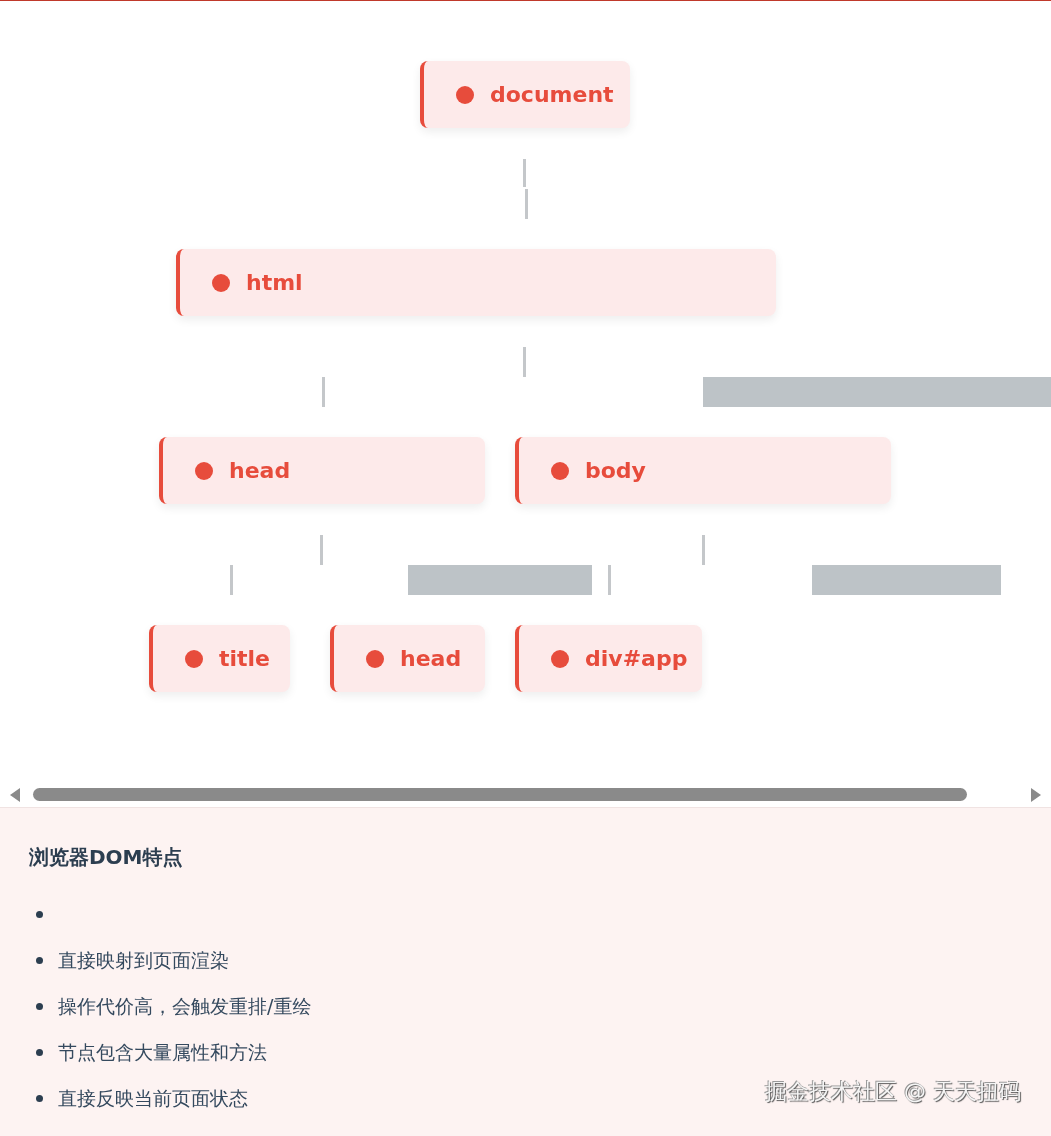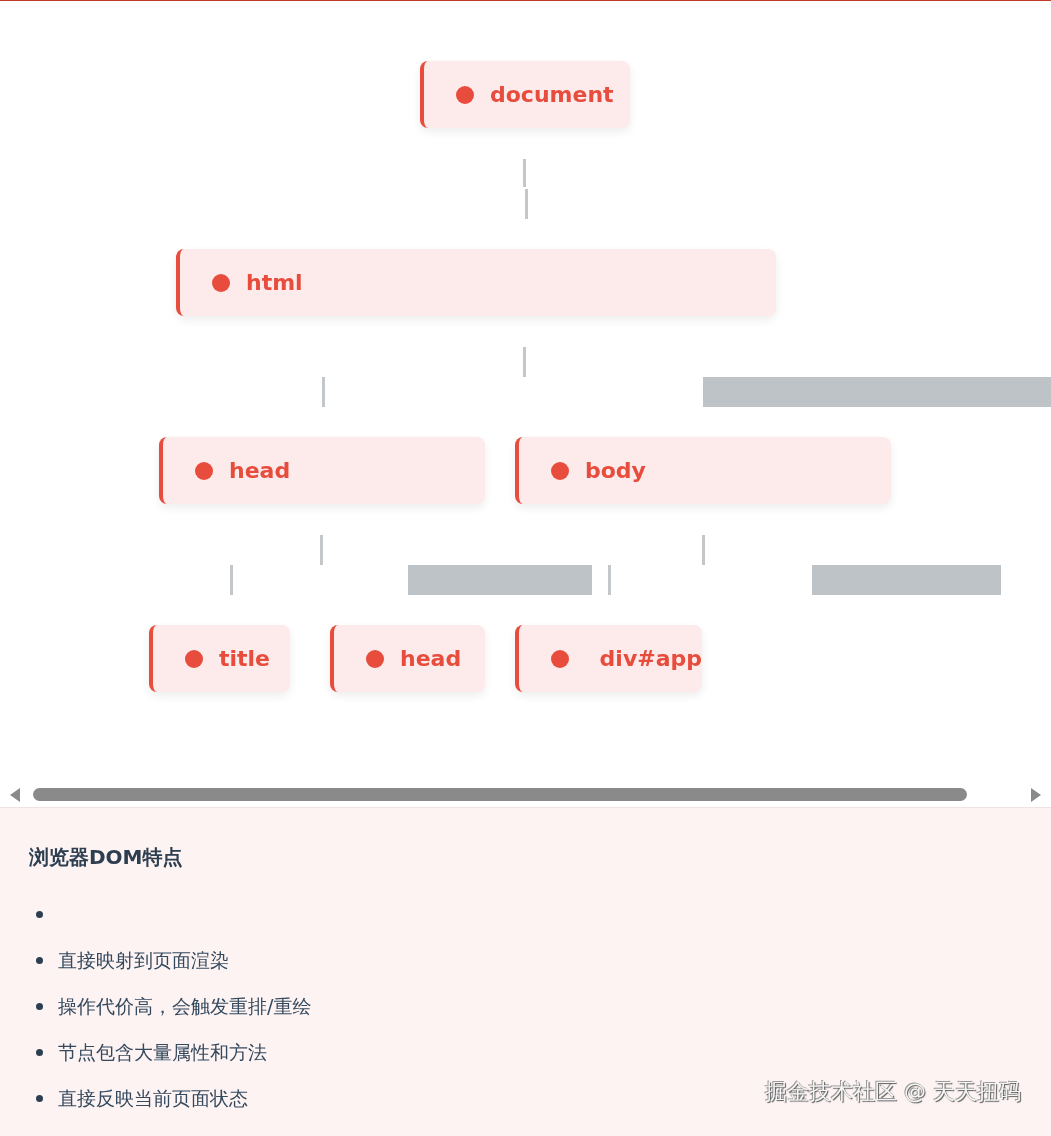--- a/index.html
+++ b/index.html
@@ -121,21 +121,21 @@
   <div class="hbar" style="left:812px; top:564px; width:189px;"></div>
 
   <div class="node" style="left:149px; top:624px; width:141px;">
     <span class="dot"></span>
     <span class="label">title</span>
   </div>
   <div class="node" style="left:330px; top:624px; width:155px;">
     <span class="dot"></span>
     <span class="label">head</span>
   </div>
-  <div class="node" style="left:515px; top:624px; width:187px;justify-content:space-between;">
+  <div class="node" style="left:515px; top:624px; width:187px;">
     <span class="dot"></span>
     <span class="label">div#app</span>
   </div>
 </div>
 
 <div class="scrollbar">
   <div class="scroll-arrow-left"></div>
   <div class="scroll-thumb"></div>
   <div class="scroll-arrow-right"></div>
 </div>

